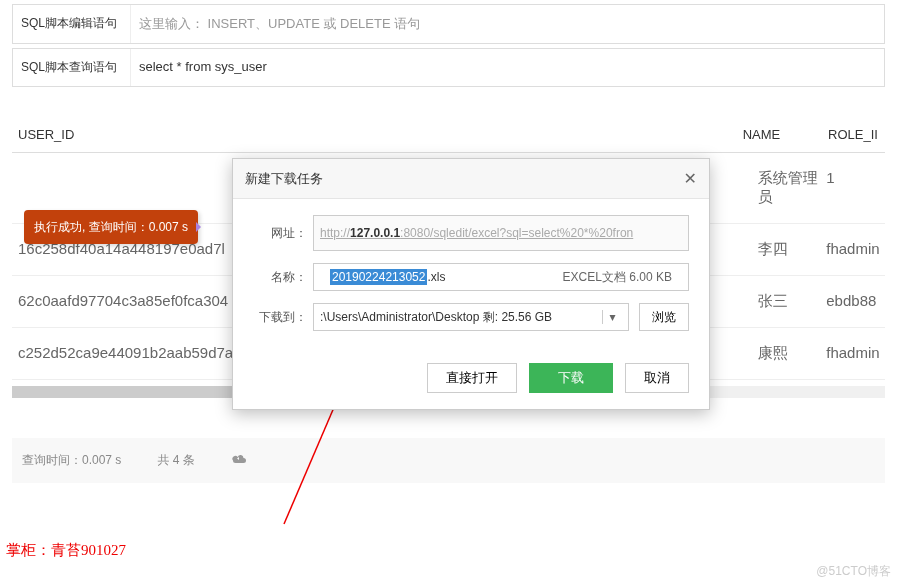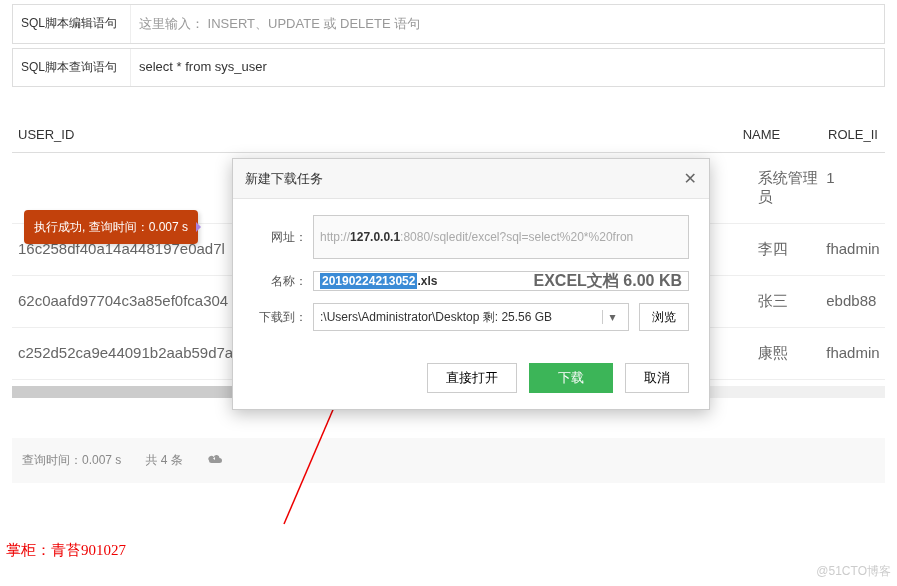--- a/index.html
+++ b/index.html
@@ -22,38 +22,38 @@
 .tr-ext { width: 60px; white-space: nowrap; overflow: hidden; }
 .tr-name { width: 90px; padding-left: 20px; }
 .tr-role { width: 60px; white-space: nowrap; overflow: hidden; }
 
 .badge { position: absolute; left: 24px; top: 210px; background: #c2410c; color: #fff; font-size: 12px; padding: 8px 10px; border-radius: 4px; line-height: 1.5; box-shadow: 2px 2px 4px rgba(0,0,0,0.15); z-index: 1; }
 .badge:before { content: ""; position: absolute; top: 12px; right: -8px; border: 5px solid transparent; border-left-color: #a882e0; }
 
 .scrollbar { margin: 6px 12px; height: 12px; background: #f0f0f0; position: relative; }
 .scrollbar-thumb { position: absolute; left: 0; width: 280px; height: 12px; background: #ccc; }
 
-.footer { margin: 40px 12px 0 12px; padding: 14px 10px; background: #f8f8f8; color: #888; font-size: 12px; display: flex; align-items: center; gap: 24px; }
+.footer { margin: 40px 12px 0 12px; padding: 14px 10px; background: #f8f8f8; color: #888; font-size: 12px; display: flex; align-items: center; gap: 36px; }
 .cloud-icon { color: #888; }
 
 .signature { position: absolute; left: 6px; bottom: 26px; color: #e00; font-size: 15px; font-family: KaiTi, serif; }
 .watermark { position: absolute; right: 6px; bottom: 6px; color: #ccc; font-size: 12px; }
 
 .dialog { position: absolute; left: 232px; top: 158px; width: 478px; background: #fff; border: 1px solid #ccc; box-shadow: 0 4px 16px rgba(0,0,0,0.25); z-index: 5; }
 .dialog-title { padding: 10px 12px; background: #f7f7f7; border-bottom: 1px solid #e5e5e5; display: flex; justify-content: space-between; align-items: flex-end; font-size: 13px; color: #333; }
 .close-x { font-size: 16px; color: #666; cursor: pointer; }
 .dialog-body { padding: 16px 20px 10px 20px; }
 .field-row { display: flex; align-items: center; margin-bottom: 12px; }
 .field-label { width: 54px; text-align: right; color: #555; font-size: 12px; margin-right: 6px; }
-.url-input { flex: 1; height: 44px; border: 1px solid #ccc; padding: 6px 6px; color: #aaa; font-size: 12px; background: #fafafa; display: flex; align-items: center; }
+.url-input { flex: 1; height: 36px; border: 1px solid #ccc; padding: 6px 6px; color: #aaa; font-size: 12px; background: #fafafa; display: flex; align-items: center; text-decoration: underline; }
 .url-dark { color: #333; font-weight: bold; }
-.name-input { flex: 1; height: 20px; border: 1px solid #ccc; padding: 0 6px; font-size: 12px; display: flex; align-items: center; justify-content: space-between; background: #fff; font-weight: bold; }
+.name-input { flex: 1; height: 28px; border: 1px solid #ccc; padding: 0 16px; font-size: 12px; display: flex; align-items: center; justify-content: space-between; background: #fff; }
 .name-highlight { background: #3a8bd6; color: #fff; padding: 1px 2px; }
 .name-ext { color: #333; margin-left: 0; }
-.file-meta { color: #666; font-size: 16px; margin-left: 28px; }
+.file-meta { color: #666; font-size: 12px; margin-left: 28px; }
 .path-select { flex: 1; height: 28px; border: 1px solid #ccc; padding: 0 6px; font-size: 12px; display: flex; align-items: center; justify-content: space-between; background: #fff; }
 .dropdown-btn { width: 20px; text-align: center; border-left: 1px solid #ccc; color: #666; }
 .browse-btn { height: 28px; padding: 3px 12px; margin-left: 10px; border: 1px solid #ccc; background: #fff; font-size: 12px; cursor: pointer; }
 .dialog-footer { padding: 10px 20px 16px 20px; display: flex; justify-content: flex-end; gap: 12px; }
 .btn { height: 30px; padding: 0 18px; border: 1px solid #ccc; background: #fff; font-size: 13px; cursor: pointer; }
 .btn-primary { background: #3cb558; border-color: #3cb558; color: #fff; padding: 0 28px; }
 
 .arrow { position: absolute; left: 280px; top: 338px; width: 100px; height: 190px; z-index: 2; pointer-events: none; }
 </style>
 </head>

